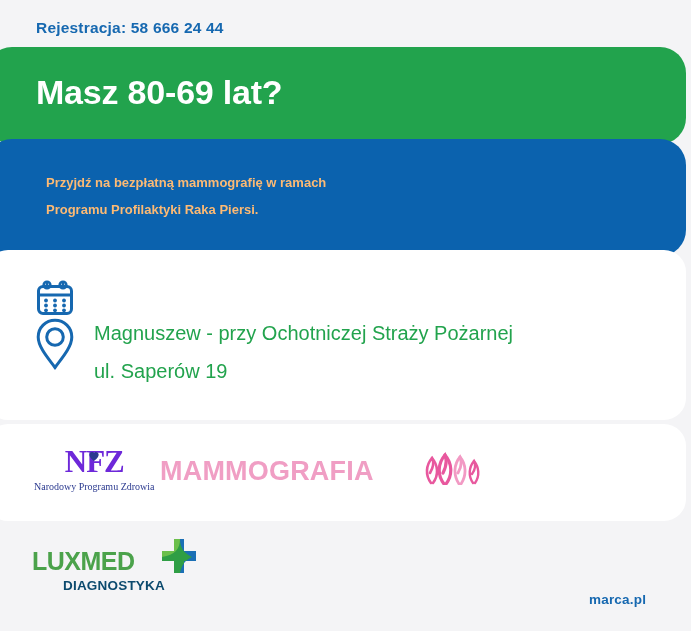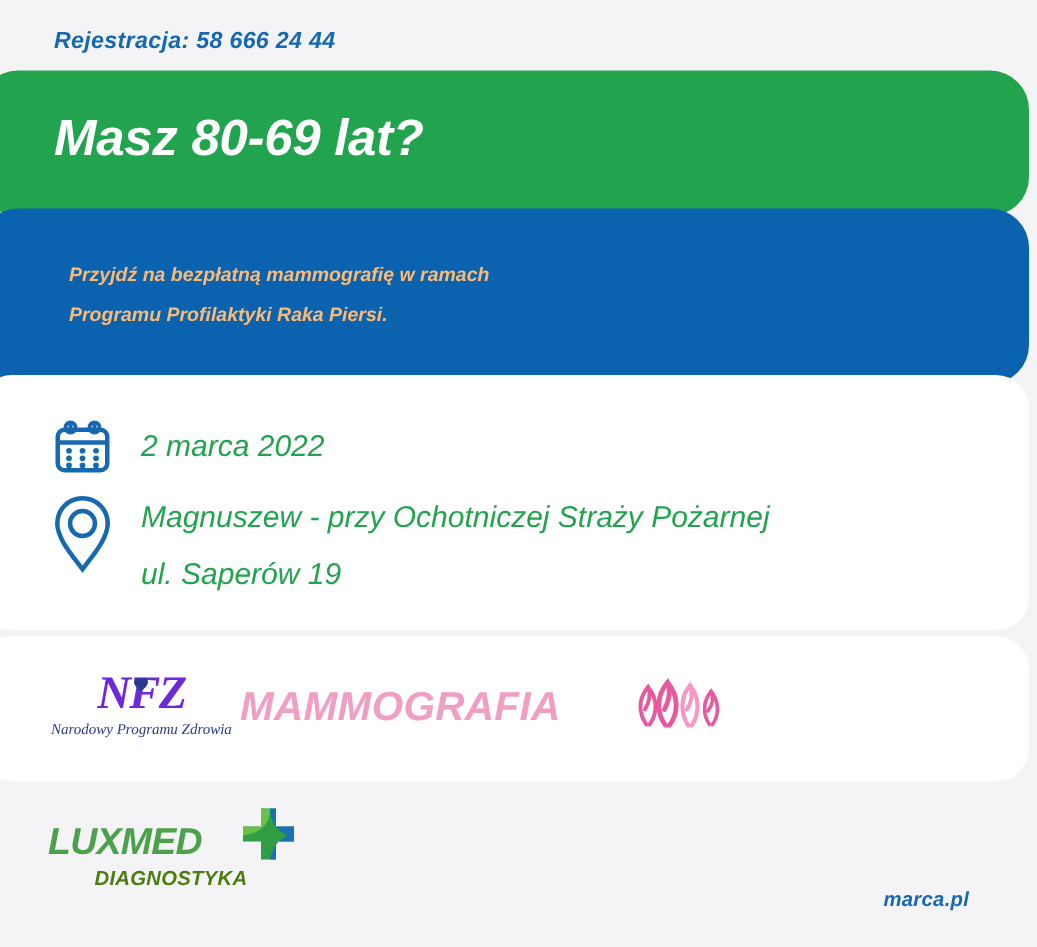--- a/index.html
+++ b/index.html
@@ -13,21 +13,20 @@
     font-family: "Liberation Sans", sans-serif;
     overflow: hidden;
     position: relative;
   }
 
   .page {
     position: relative;
     width: 685px;
     height: 631px;
     background: #f4f4f6;
-    font-style: italic;
   }
 
   
   .reg-line {
     position: absolute;
     left: 36px;
     top: 19px;
     font-size: 15.5px;
     font-weight: bold;
     color: #1668b0;
@@ -90,21 +89,21 @@
     border-radius: 22px;
     box-sizing: border-box;
   }
 
   .info-row {
     position: absolute;
     display: flex;
     align-items: flex-start;
   }
   .row-date { left: 47px; top: 26px; }
-  .row-addr { left: 47px; top: 76px; }
+  .row-addr { left: 47px; top: 64px; }
 
   .icon-box {
     width: 44px;
     height: 44px;
     flex: 0 0 44px;
     display: flex;
     align-items: center;
     justify-content: center;
   }
   .icon-box.pin-box {
@@ -193,21 +192,21 @@
   .luxmed-word {
     font-size: 25px;
     font-weight: bold;
     color: #4ba24b;
     letter-spacing: -0.5px;
     line-height: 1;
   }
   .luxmed-sub {
     font-size: 13.5px;
     font-weight: bold;
-    color: #4d7c0f;
+    color: #0c4a6e;
     letter-spacing: 0.2px;
     line-height: 1;
     margin-top: 5px;
     padding-left: 31px;
   }
   .luxmed-cross {
     position: absolute;
     left: 126px;
     top: -14px;
   }
@@ -256,21 +255,20 @@
               <circle cx="29" cy="22.5" r="1.9"></circle>
             <circle cx="11" cy="27.5" r="1.9"></circle>
               <circle cx="20" cy="27.5" r="1.9"></circle>
               <circle cx="29" cy="27.5" r="1.9"></circle>
             <circle cx="11" cy="32.3" r="1.9"></circle>
               <circle cx="20" cy="32.3" r="1.9"></circle>
               <circle cx="29" cy="32.3" r="1.9"></circle>
           </g>
         </svg>
       </div>
-      <div class="info-text date-text">2 marca 2022</div>
     </div>
 
     <div class="info-row row-addr">
       <div class="icon-box pin-box">
         <svg width="40" height="54" viewBox="0 0 40 54" aria-hidden="true">
           <path d="M20 3.2 C10.6 3.2 3.2 10.7 3.2 20 C3.2 30.5 14.2 42.5 20 50.5 C25.8 42.5 36.8 30.5 36.8 20 C36.8 10.7 29.4 3.2 20 3.2 Z" fill="none" stroke="#1668b0" stroke-width="3"></path>
           <circle cx="20" cy="20" r="8.3" fill="none" stroke="#1668b0" stroke-width="3"></circle>
         </svg>
       </div>
       <div class="info-text">Magnuszew - przy Ochotniczej Straży Pożarnej

